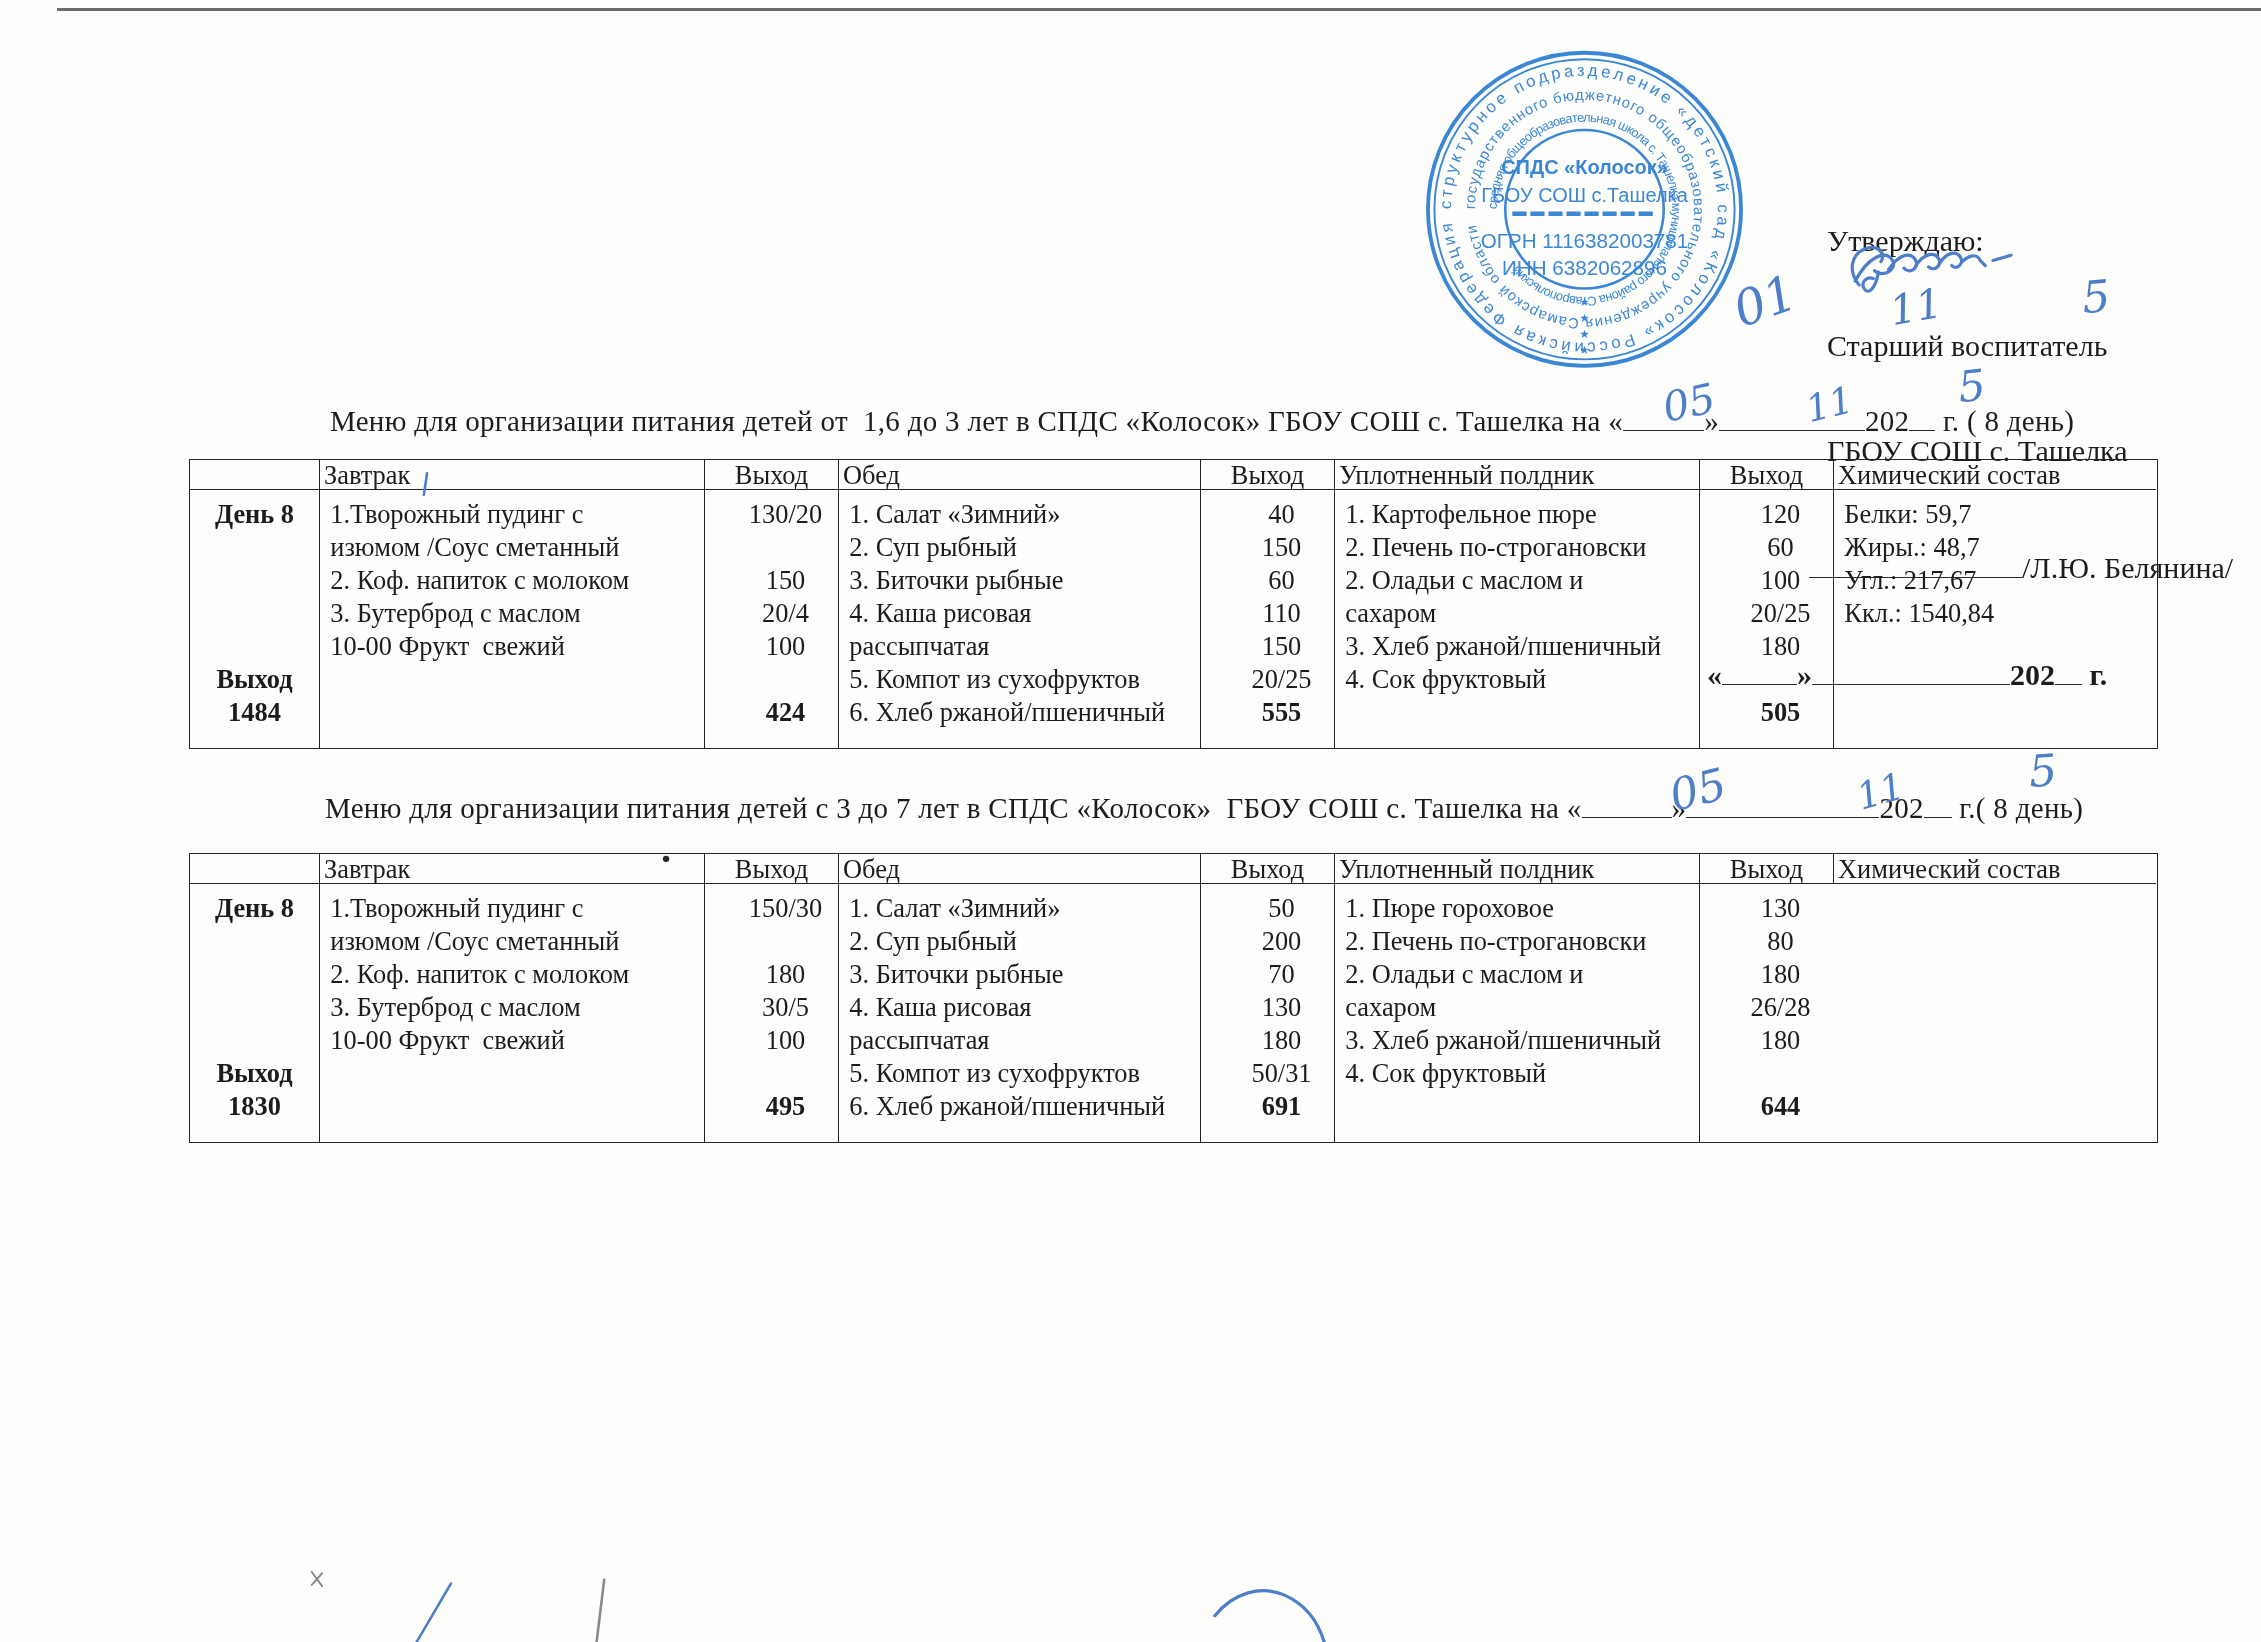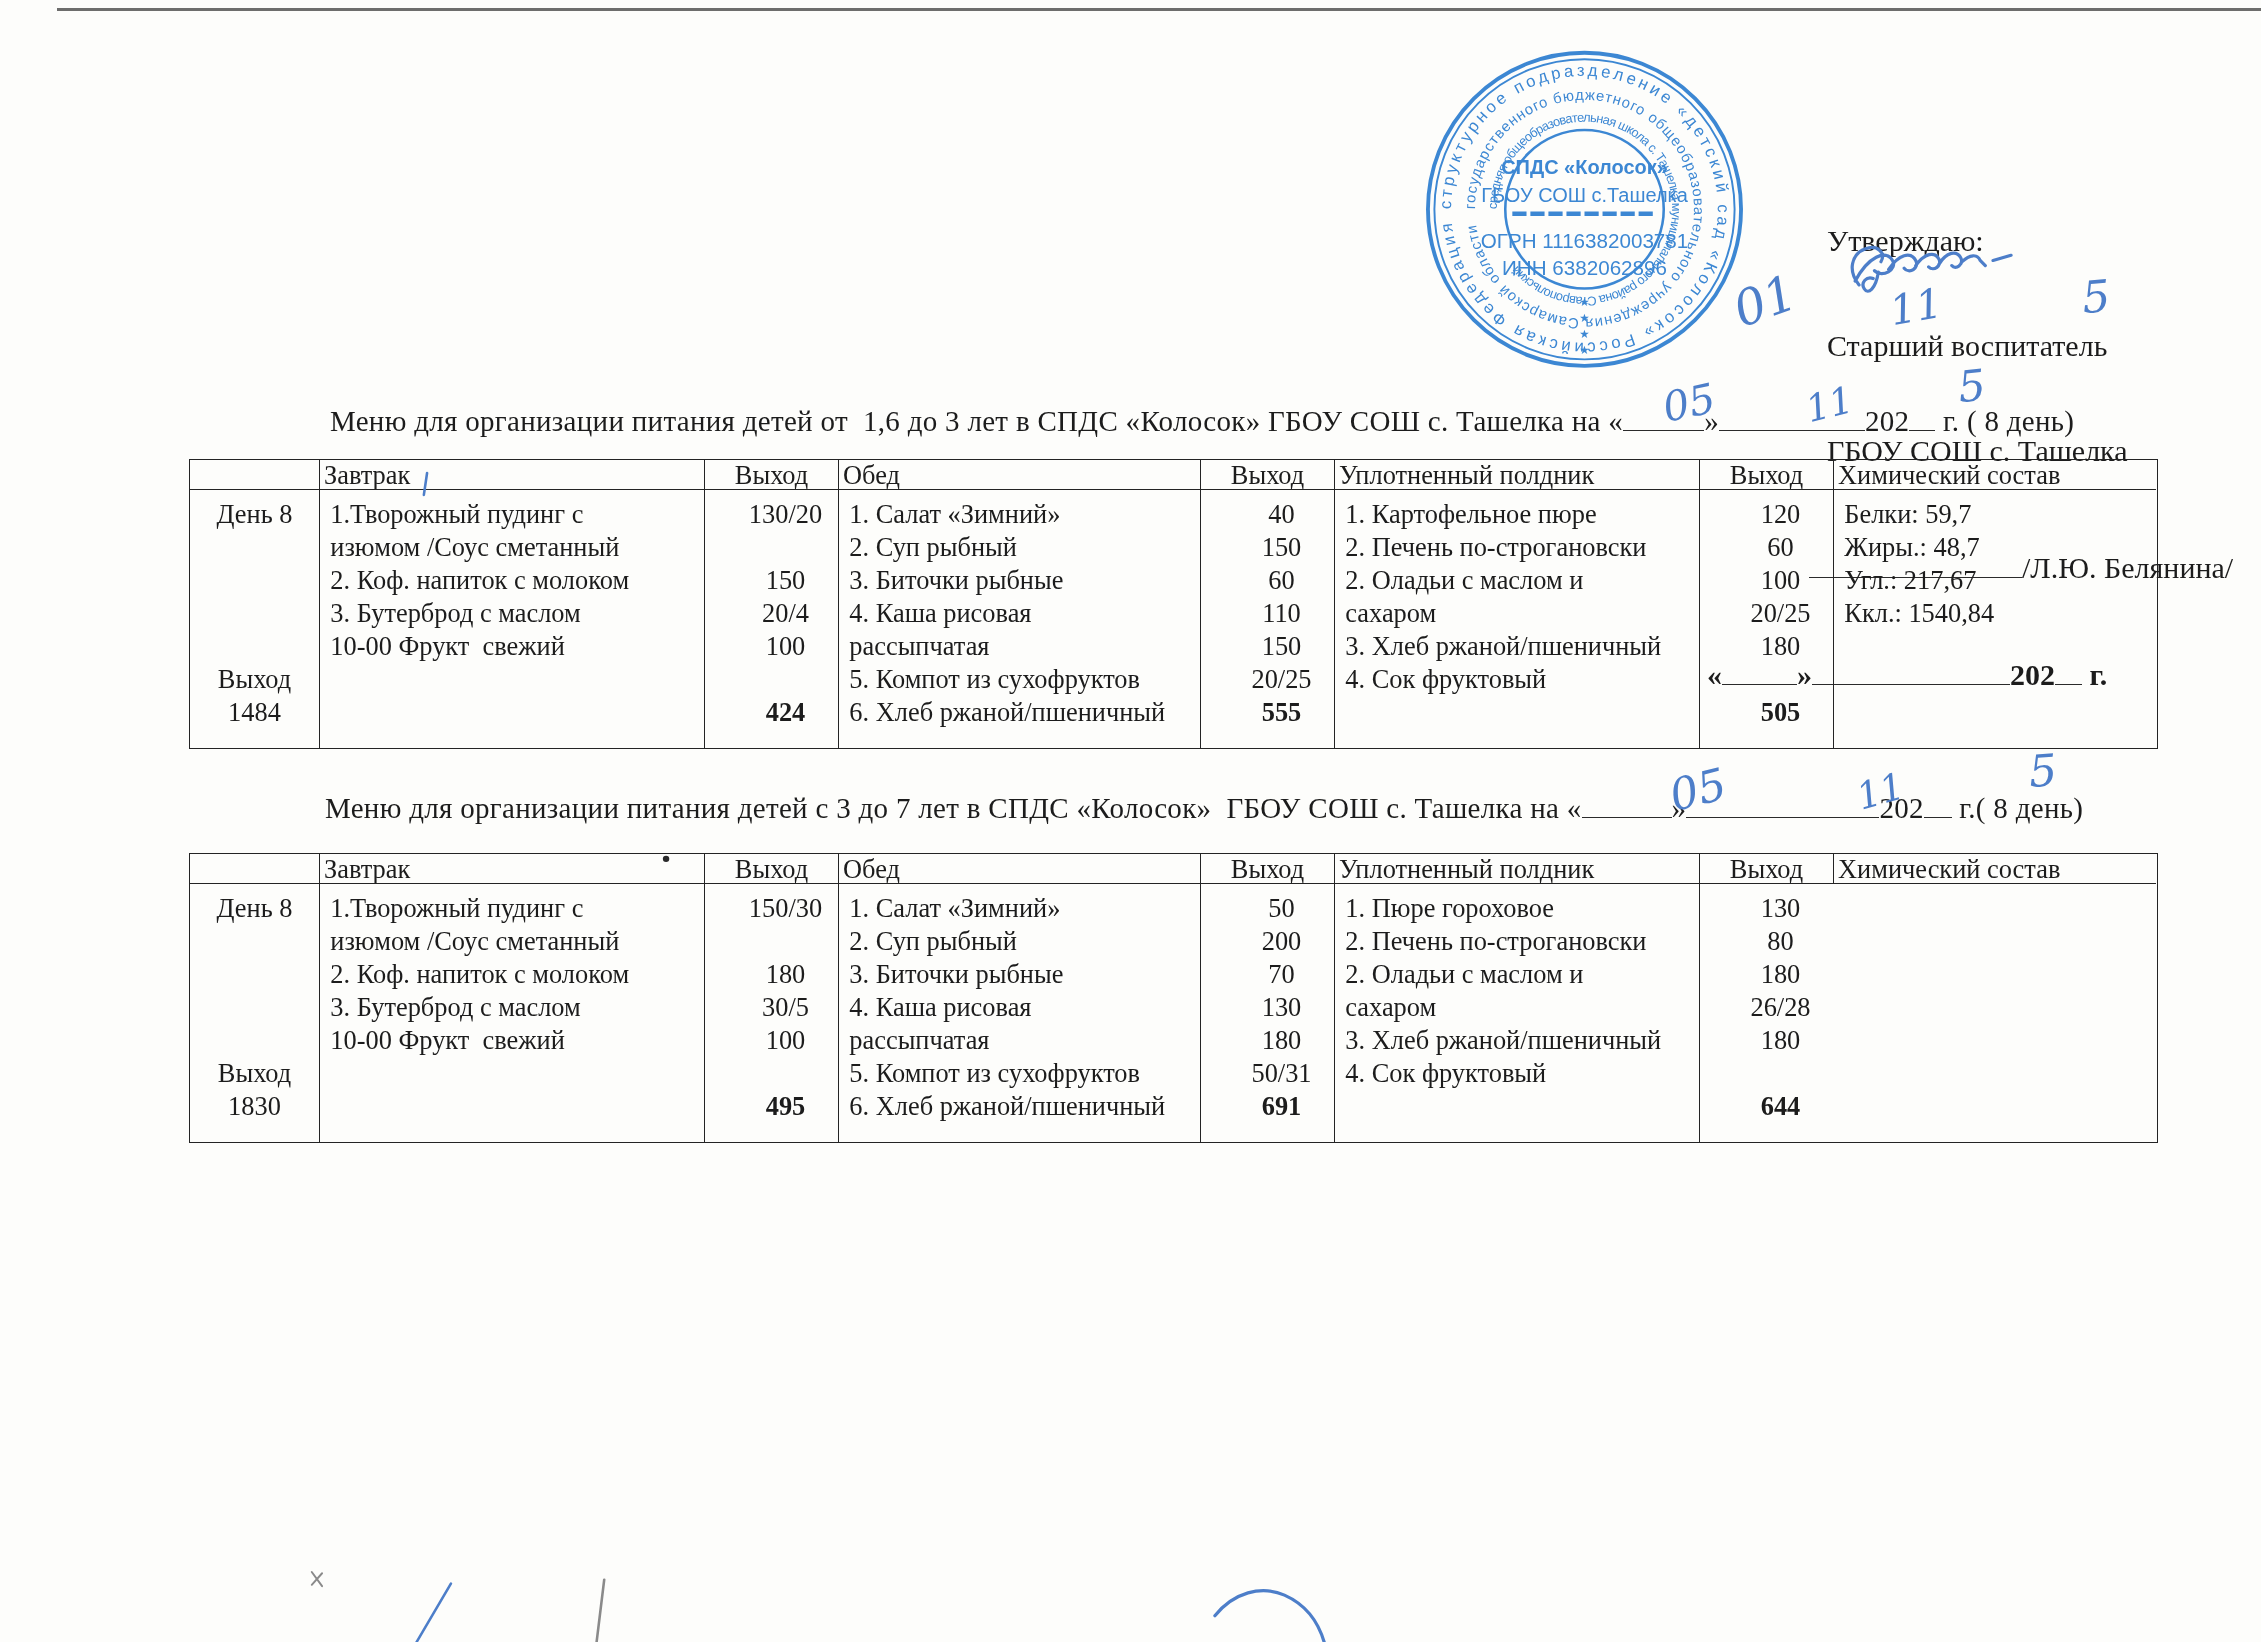--- a/index.html
+++ b/index.html
@@ -33,21 +33,21 @@
   .menu-table .hc{
     border-bottom:1.9px solid #242424;
     font-size:26.4px;line-height:30px;padding-left:4px;white-space:nowrap;overflow:hidden;
   }
   .menu-table .hc.ctr{text-align:center;padding-left:0;}
   .menu-table .cell{padding-top:7.7px;font-size:26.4px;overflow:hidden;}
   .menu-table .cell .ln{height:33px;line-height:33px;white-space:pre;}
   .cell.txt .ln{padding-left:10.3px;}
   .cell.out{text-align:center;padding-left:28px;}
   .cell.out .ln:last-child{font-weight:bold;}
-  .cell.day{text-align:center;font-weight:normal;}
+  .cell.day{text-align:center;font-weight:bold;}
   
   .hand{
     font-family:"DejaVu Serif", serif;font-style:italic;
     color:#4d7ec9;z-index:6;white-space:nowrap;
   }
   svg{display:block;}
   .stamp{left:1404px;top:45px;z-index:5;mix-blend-mode:multiply;opacity:.93;}
   .ink{left:0;top:0;z-index:7;}
 </style>
 </head>

